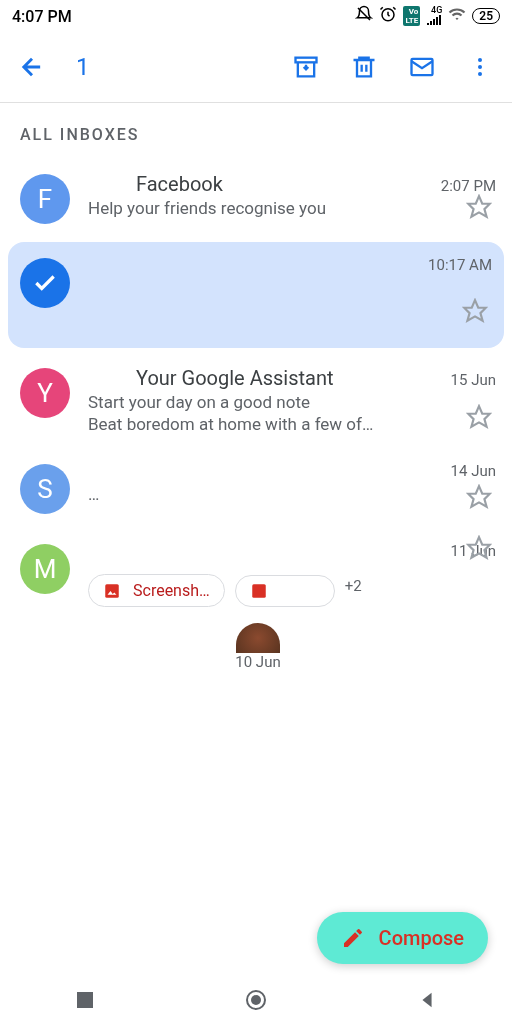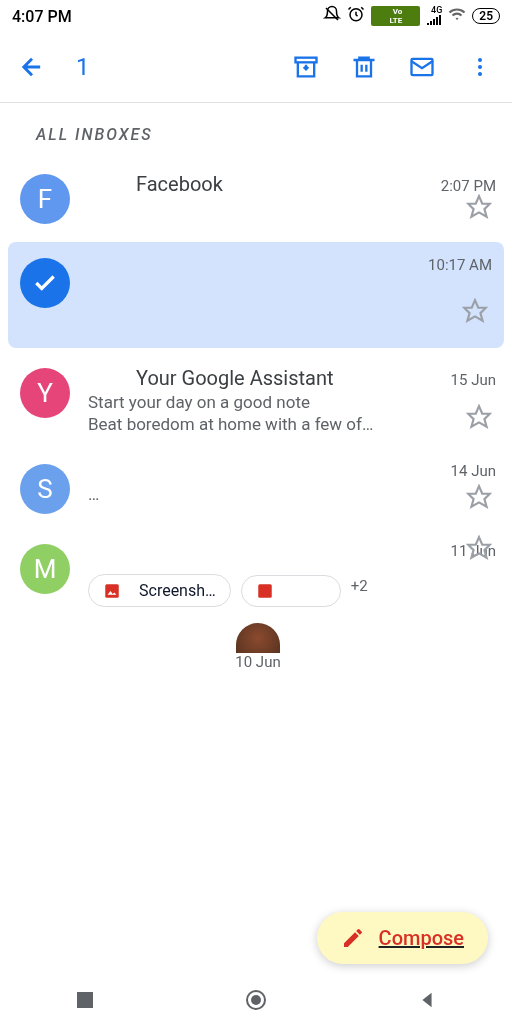--- a/index.html
+++ b/index.html
@@ -8,58 +8,58 @@
   .status-right { display: flex; align-items: center; gap: 6px; }
   .status-right svg, .status-right span.icon { display: inline-block; }
   .battery-pill { border: 1.5px solid #000; border-radius: 10px; padding: 0 6px; font-size: 12px; font-weight: 600; }
   .app-bar { height: 70px; display: flex; align-items: center; padding: 0 8px; }
   .app-bar .left { display: flex; align-items: center; gap: 20px; flex: 1; }
   .app-bar .right { display: flex; align-items: center; gap: 10px; }
   .icon-btn { width: 48px; height: 48px; display: flex; align-items: center; justify-content: center; cursor: pointer; }
   .blue { color: #1a73e8; }
   .count { font-size: 24px; color: #1a73e8; font-weight: 400; }
   .divider { height: 1px; background: #e0e0e0; }
-  .section-label { padding: 22px 36px 14px; font-size: 16px; letter-spacing: 2px; color: #5f6368; font-weight: 500; font-style: italic; }
+  .section-label { padding: 22px 20px 14px; font-size: 16px; letter-spacing: 2px; color: #5f6368; font-weight: 500; }
   .email-list { }
   .email-row { display: flex; padding: 14px 16px 14px 20px; position: relative; }
-  .email-row.selected { background: #d3e3fd; border-radius: 8px; margin: 4px 8px; padding: 14px 12px 40px 12px; }
+  .email-row.selected { background: #d3e3fd; border-radius: 16px; margin: 4px 8px; padding: 14px 12px 40px 12px; }
   .avatar { width: 50px; height: 50px; border-radius: 50%; display: flex; align-items: center; justify-content: center; font-size: 26px; color: #fff; flex-shrink: 0; margin-top: 2px; }
   .avatar.img { background: #ccc; }
   .content { flex: 1; margin-left: 18px; min-width: 0; }
   .row-top { display: flex; justify-content: space-between; align-items: baseline; margin-left: 48px; }
   .sender { font-size: 20px; color: #3c4043; font-weight: 400; }
   .time { font-size: 15px; color: #5f6368; }
   .subject { font-size: 17px; color: #5f6368; margin-top: 2px; white-space: nowrap; overflow: hidden; text-overflow: ellipsis; }
   .snippet { font-size: 17px; color: #5f6368; margin-top: 2px; white-space: nowrap; overflow: hidden; text-overflow: ellipsis; padding-right: 40px; }
   .star { position: absolute; right: 20px; bottom: 14px; cursor: pointer; color: #9aa0a6; }
   .email-row.selected .star { right: 16px; bottom: 20px; }
-  .attachment-chip { display: inline-flex; align-items: center; gap: 18px; border: 1px solid #dadce0; border-radius: 20px; padding: 6px 14px; font-size: 16px; color: #0f172a; margin-top: 10px; max-width: 150px; white-space: nowrap; overflow: hidden; text-overflow: ellipsis; }
+  .attachment-chip { display: inline-flex; align-items: center; gap: 12px; border: 1px solid #dadce0; border-radius: 20px; padding: 6px 14px; font-size: 16px; color: #b91c1c; margin-top: 10px; max-width: 150px; white-space: nowrap; overflow: hidden; text-overflow: ellipsis; }
   .att-row { display: flex; gap: 10px; align-items: center; }
   .more-count { font-size: 15px; color: #5f6368; }
-  .compose-fab { position: absolute; right: 24px; bottom: 60px; background: #fef9c3; border-radius: 30px; box-shadow: 0 2px 10px rgba(0,0,0,0.2); display: flex; align-items: center; gap: 14px; padding: 14px 24px; cursor: pointer; text-decoration: underline; }
+  .compose-fab { position: absolute; right: 24px; bottom: 60px; background: #5eead4; border-radius: 30px; box-shadow: 0 2px 10px rgba(0,0,0,0.2); display: flex; align-items: center; gap: 14px; padding: 14px 24px; cursor: pointer; }
   .compose-fab .label { font-size: 20px; color: #d93025; font-weight: 500; }
   .nav-bar { position: absolute; bottom: 0; left: 0; right: 0; height: 48px; background: #fff; display: flex; align-items: center; justify-content: space-around; }
   .nav-bar .nav-btn { width: 60px; height: 48px; display: flex; align-items: center; justify-content: center; cursor: pointer; }
   .partial-row { display: flex; padding: 8px 16px 0 20px; align-items: center; flex-direction: column; }
 </style>
 </head>
 <body>
 
 <div class="status-bar">
   <span>4:07 PM</span>
   <div class="status-right">
     <span><svg width="18" height="18" viewBox="0 0 24 24" fill="none" stroke="#000" stroke-width="2">
           <path d="M18 8a6 6 0 10-12 0c0 7-3 9-3 9h18s-3-2-3-9"></path>
           <path d="M4 4l16 16"></path>
         </svg></span>
     <span><svg width="18" height="18" viewBox="0 0 24 24" fill="none" stroke="#000" stroke-width="2">
           <circle cx="12" cy="13" r="8"></circle>
           <path d="M12 9v4l2 2M5 3L2 6M22 6l-3-3"></path>
         </svg></span>
-    <span style="background:#4d7c0f;color:#fff;font-size:8px;padding:1px 18px;border-radius:2px;font-weight:bold;">Vo<br>LTE</span>
+    <span style="background:#0f766e;color:#fff;font-size:8px;padding:1px 2px;border-radius:2px;font-weight:bold;">Vo<br>LTE</span>
     <span style="font-size:9px;color:#000;">4G<br><svg width="16" height="10">
           <path d="M1 10v-2h2v2zm3 0V6h2v4zm3 0V4h2v6zm3 0V2h2v8zm3 0V0h2v10z" fill="#000"></path>
         </svg></span>
     <span><svg width="18" height="18" viewBox="0 0 24 24" fill="#000">
           <path d="M12 20l-2-2a3 3 0 014 0zm-5-5l-2-2a10 10 0 0114 0l-2 2a7 7 0 00-10 0zm-4-4L1 9a16 16 0 0122 0l-2 2a13 13 0 00-18 0z" opacity="0.6"></path>
         </svg></span>
     <span class="battery-pill">25</span>
   </div>
 </div>
 
@@ -107,20 +107,21 @@
 
   <div class="email-row">
     <div class="avatar" style="background:#5f98ee">
         <span>F</span>
       </div>
     <div class="content">
       <div class="row-top">
         <span class="sender">Facebook</span>
         <span class="time">2:07 PM</span>
       </div>
+      <div class="subject">Help your friends recognise you</div>
     </div>
     <span class="star"><svg width="26" height="26" viewBox="0 0 24 24" fill="none" stroke="#9aa0a6" stroke-width="2">
           <polygon points="12 2 15 9 22 9 17 14 19 21 12 17 5 21 7 14 2 9 9 9"></polygon>
         </svg></span>
   </div>
 
   <div class="email-row selected">
     <div class="avatar" style="background:#1a73e8">
       <svg width="26" height="26" viewBox="0 0 24 24" fill="none" stroke="#fff" stroke-width="3">
           <polyline points="20 6 9 17 4 12"></polyline>

